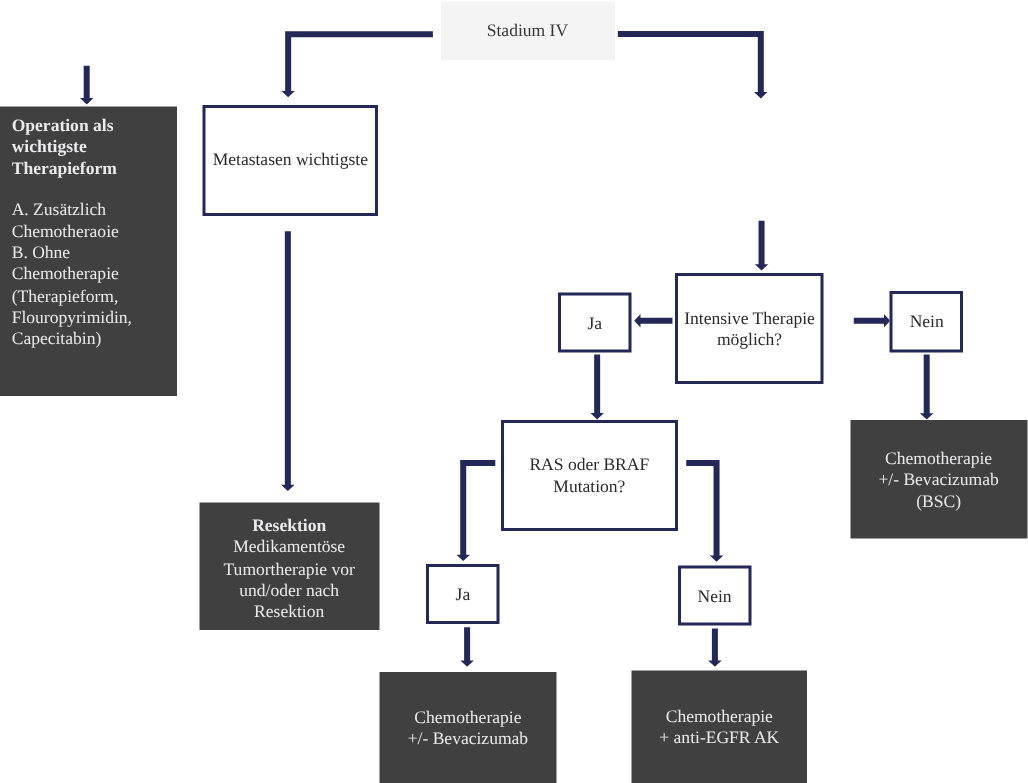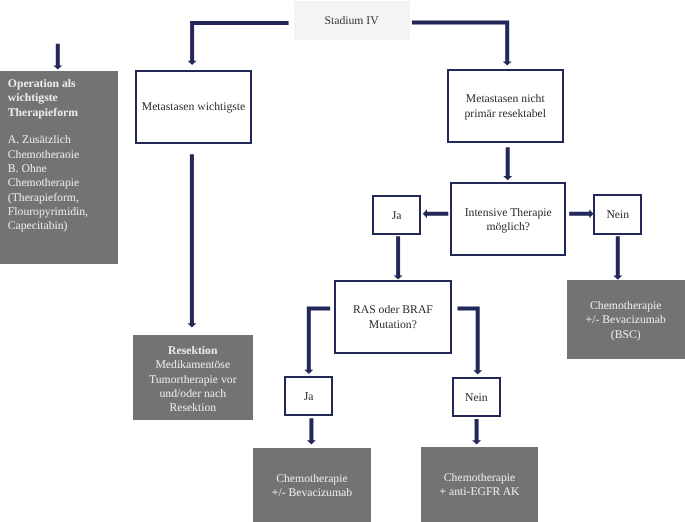--- a/index.html
+++ b/index.html
@@ -7,21 +7,21 @@
        font-family:"Liberation Serif",serif;
        -webkit-font-smoothing:antialiased;text-rendering:geometricPrecision;}
   #stage{position:relative;width:685px;height:522px;background:#fff;
          transform:translateZ(0);will-change:transform;}
   .node{position:absolute;box-sizing:border-box;display:flex;flex-direction:column;
         align-items:center;justify-content:center;text-align:center;}
   .node .l{display:block;white-space:pre;}
   .node .bd,.node .hd{position:relative;top:0.8px;}
   .node .hd{font-weight:bold;}
   .gray{background:#f4f4f4;color:#373737;font-size:11.7px;line-height:14.3px;}
-  .solid{background:#737373;color:#eaeaec;font-size:11.7px;line-height:14.3px;}
+  .solid{background:#404040;color:#eaeaec;font-size:11.7px;line-height:14.3px;}
   .outline{background:#ffffff;border:2.2px solid #222858;color:#2b2b2b;
            font-size:11.7px;line-height:14.3px;}
   #conn{position:absolute;left:0;top:0;}
   
   #n-operation{align-items:flex-start;text-align:left;justify-content:flex-start;
                padding:5.7px 0 0 7.8px;}
   #n-operation .bd{margin-top:13.3px;}
   #n-operation .hd .l, #n-operation .bd .l{line-height:14.35px;}
   #n-resektion .hd,#n-resektion .bd{top:2.1px;}
 </style>
@@ -65,27 +65,21 @@
   <div id="n-stadium4" class="node gray" style="left:293.6px;top:1.1px;width:116px;height:39.2px">
       <div class="bd">
         <span class="l">Stadium IV</span>
       </div>
     </div>
   <div id="n-resektabel" class="node outline" style="left:134.8px;top:69.6px;width:117.5px;height:74.2px">
       <div class="bd">
         <span class="l">Metastasen wichtigste</span>
       </div>
     </div>
-  <div id="n-nicht_resektabel" class="node outline" style="left:446.5px;top:68.8px;width:117.5px;height:73.9px">
-      <div class="bd">
-        <span class="l">Metastasen nicht</span>
-        <span class="l">primär resektabel</span>
-      </div>
-    </div>
-  <div id="n-intensive" class="node outline" style="left:450.2px;top:182.1px;width:116px;height:74.2px">
+  <div id="n-intensive" class="node outline" style="left:450.2px;top:182.1px;width:99px;height:74.2px">
       <div class="bd">
         <span class="l">Intensive Therapie</span>
         <span class="l">möglich?</span>
       </div>
     </div>
   <div id="n-ja1" class="node outline" style="left:372px;top:195.3px;width:49px;height:39.7px">
       <div class="bd">
         <span class="l">Ja</span>
       </div>
     </div>

